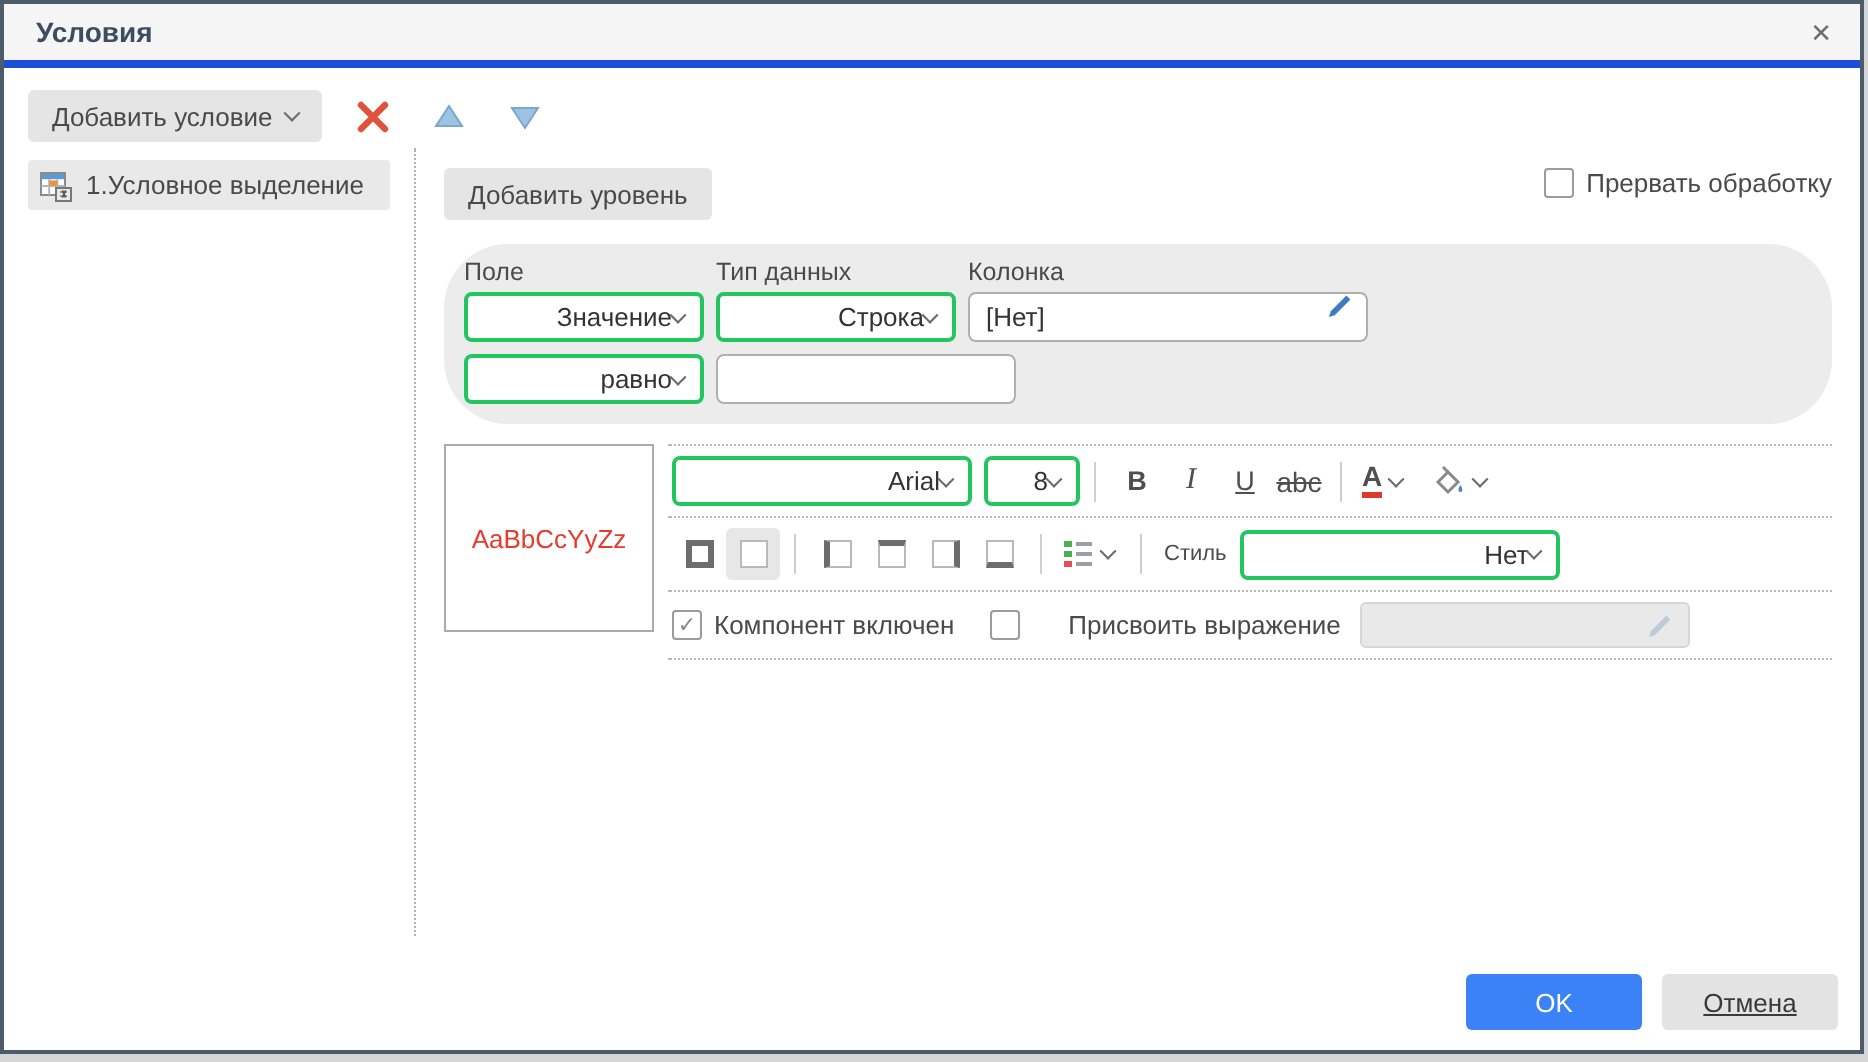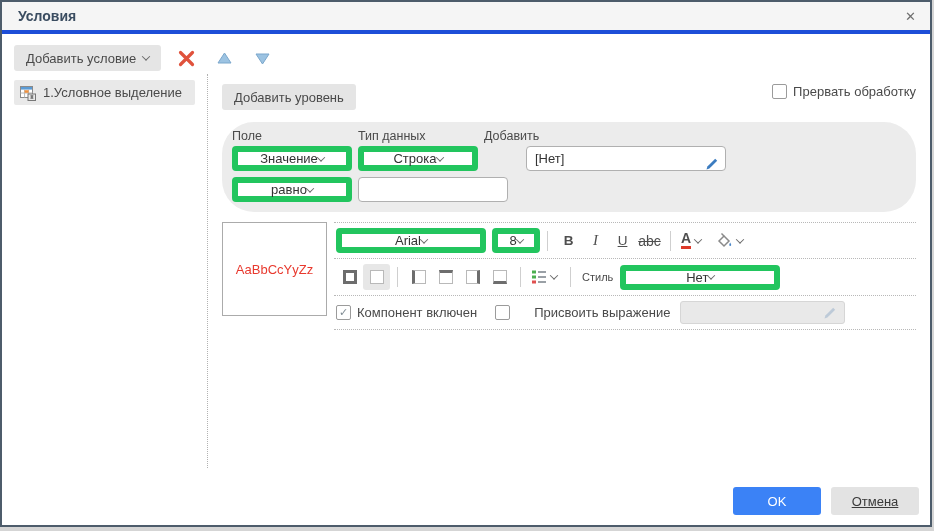--- a/index.html
+++ b/index.html
@@ -29,25 +29,25 @@
   .right-panel { flex:1; padding:8px 14px 0 14px; }
   .rp-toprow { display:flex; align-items:flex-start; justify-content:space-between; height:28px; margin-top:4px; }
   .cb-wrap { display:flex; align-items:center; gap:6px; font-size:13px; color:#4a4a4a; cursor:pointer; }
   .cb { width:15px; height:15px; background:#fff; border:1px solid #9b9b9b; border-radius:2px;
         display:flex; align-items:center; justify-content:center; font-size:11px; color:#7f8b93; }
   
   .cond-form { background:#ececec; margin-top:10px; padding:7px 6px 10px 10px;border-radius:32px; }
   .form-row { display:flex; gap:6px; }
   .fgroup { display:flex; flex-direction:column; }
   .flabel { font-size:12.5px; color:#4a4a4a; margin-bottom:3px; }
-  .sel { background:#fff; border:6px solid #22c55e; border-radius:4px; height:25px; padding:0 8px;
-         display:flex; align-items:center; justify-content:center; font-size:13px; color:#333; cursor:pointer; }
+  .sel { background:#fff; border:2px solid #22c55e; border-radius:4px; height:25px; padding:0 8px;
+         display:flex; align-items:center; justify-content:flex-end; font-size:13px; color:#333; cursor:pointer; }
   .tinput { background:#fff; border:1px solid #b0b0b0; border-radius:4px; height:25px; padding:0 8px;
             font-size:13px; color:#333; width:100%; }
-  .input-wrap { position:relative; display:flex; align-items:flex-end;margin-left:42px; }
+  .input-wrap { position:relative; display:flex; align-items:flex-start; }
   .input-wrap .pencil { position:absolute; right:7px; cursor:pointer; display:flex; }
   .w120 { width:120px; } .w150 { width:150px; } .w200 { width:200px; }
   .row2 { margin-top:6px; }
   
   .style-editor { display:flex; margin-top:10px; }
   .preview { width:105px; height:94px; background:#fff; border:1px solid #ababab; margin-right:7px;
              display:flex; align-items:center; justify-content:center; font-size:13px; color:#e8392e; }
   .tb-col { flex:1; }
   .tb-row { display:flex; align-items:center; border-top:1px dotted #b8b8b8; padding:5px 0 5px 2px; }
   .tb-row:last-child { border-bottom:1px dotted #b8b8b8; }
@@ -160,21 +160,21 @@
             </div>
           </div>
           <div class="fgroup">
             <span class="flabel">Тип данных</span>
             <div class="sel w120">
               <span>Строка</span>
               <span class="chev"></span>
             </div>
           </div>
           <div class="fgroup">
-            <span class="flabel">Добавить</span>
+            <span class="flabel">Колонка</span>
             <div class="input-wrap w200">
               <input class="tinput" value="[Нет]" style="">
               <span class="pencil">
                 <svg width="14" height="14" viewBox="0 0 14 14">
                   <path d="M1.5 12.5 L2.4 9.6 L10.2 1.8 L12.2 3.8 L4.4 11.6 Z" fill="#3c7cc0"></path>
                 </svg>
               </span>
             </div>
           </div>
         </div>

